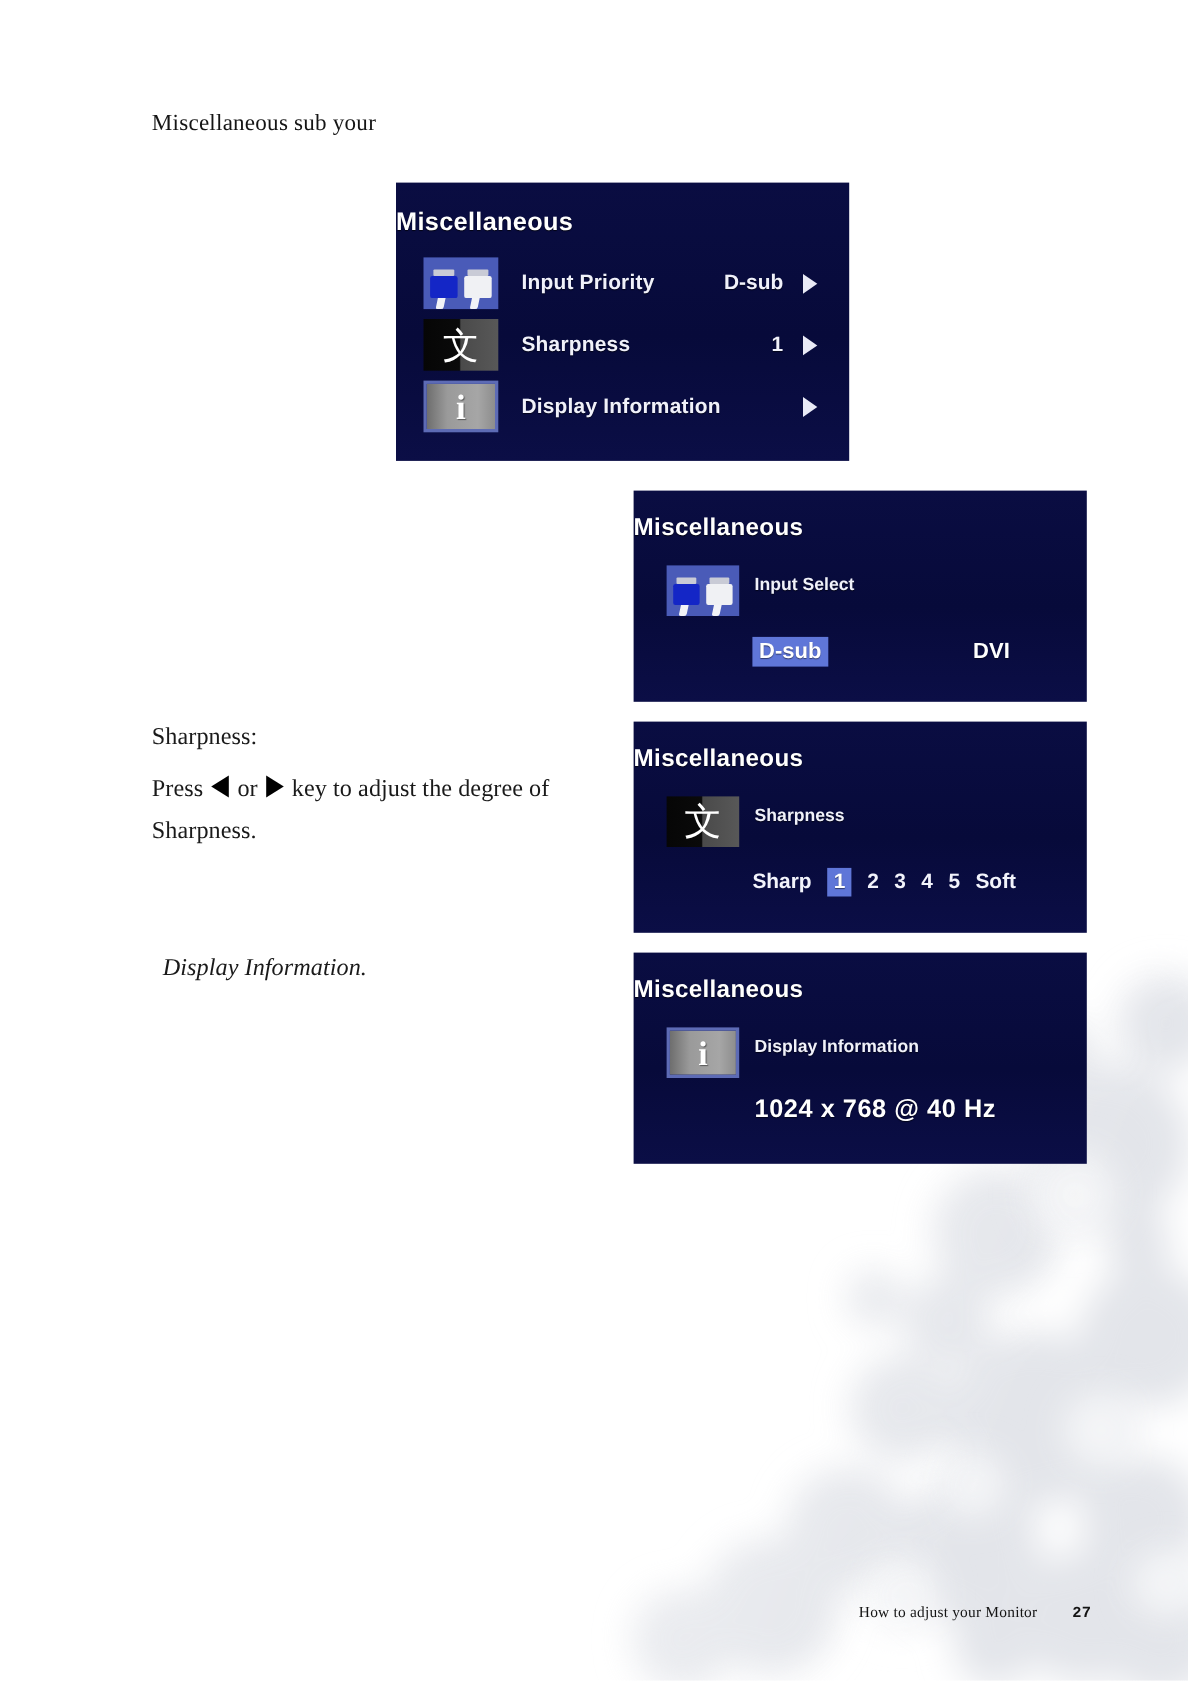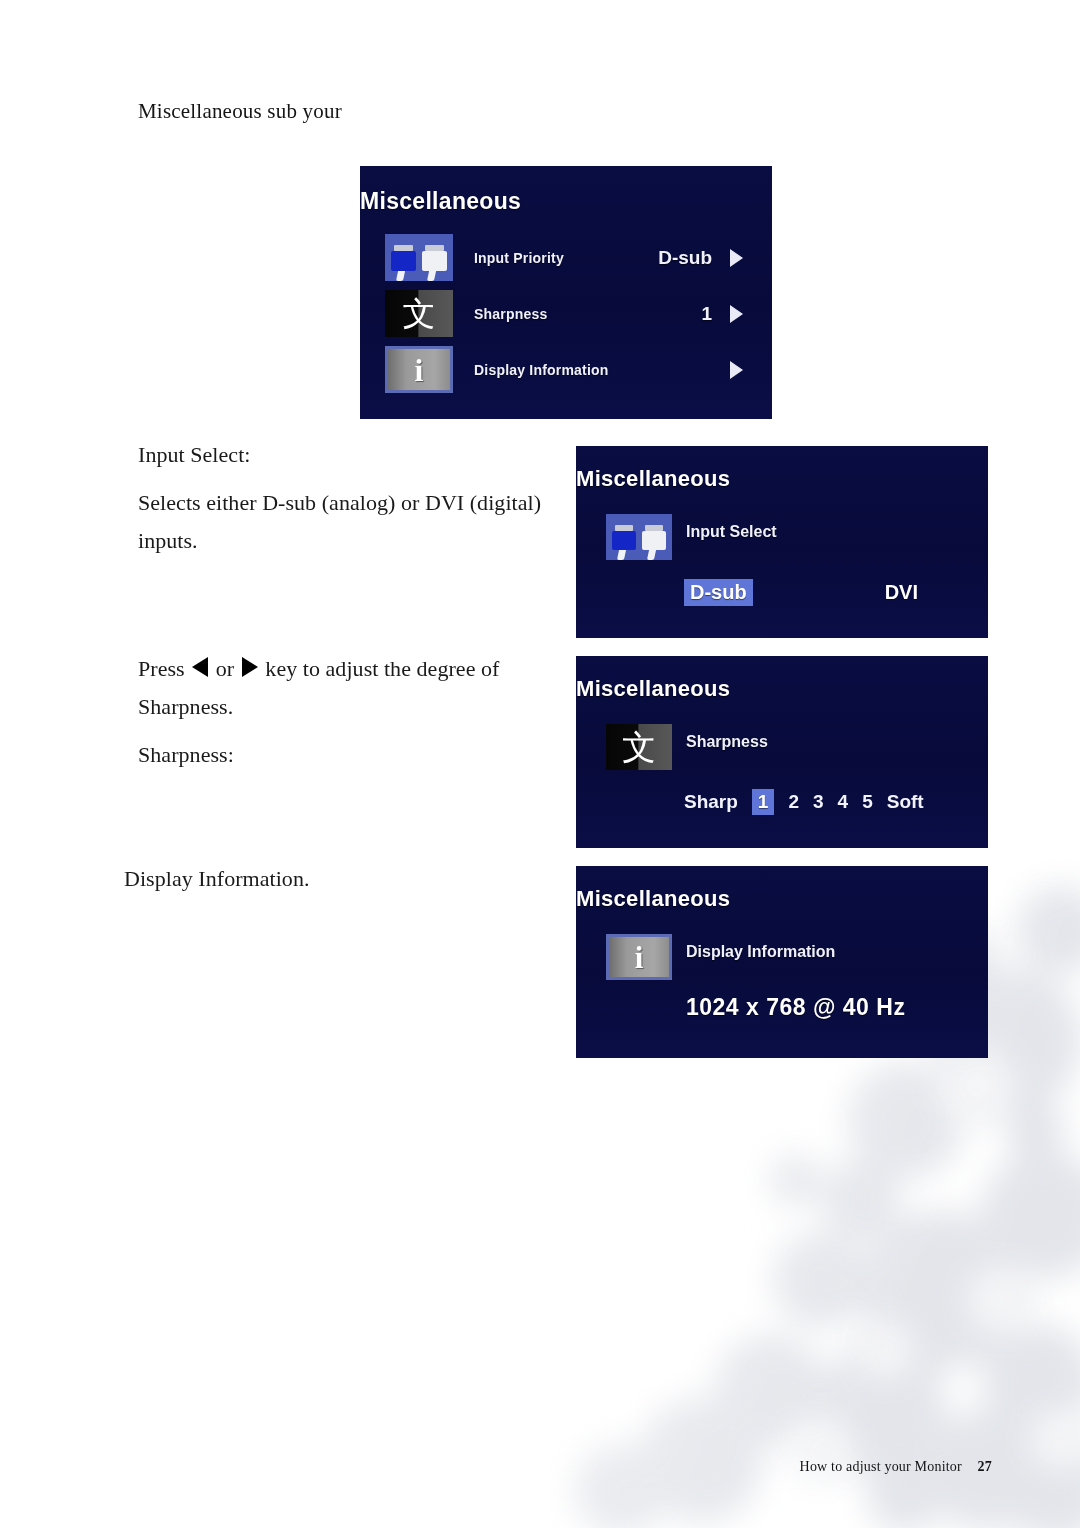--- a/index.html
+++ b/index.html
@@ -90,21 +90,21 @@
     position: absolute;
     left: 25px;
     right: 16px;
     height: 55px;
     display: flex;
     align-items: center;
   }
   .menu-row .mr-icon { width: 68px; height: 47px; flex: 0 0 68px; }
   .menu-row .mr-label {
     margin-left: 21px;
-    font-size: 14px;
+    font-size: 19px;
     letter-spacing: 0.2px;
     color: #f0f1fa;
     text-shadow: 0 1px 1px rgba(0,0,0,.6);
   }
   .menu-row .mr-value {
     margin-left: auto;
     font-size: 19px;
     color: #f0f1fa;
     text-shadow: 0 1px 1px rgba(0,0,0,.6);
   }
@@ -225,21 +225,21 @@
   
   .footer {
     position: absolute;
     right: 88px;
     bottom: 53px;
     font-size: 14px;
     color: #141414;
     letter-spacing: 0.2px;
     white-space: nowrap;
   }
-  .footer .pg { margin-left: 12px; font-weight: bold; }
+  .footer .pg { margin-left: 28px; font-weight: bold; font-family: Liberation Mono, monospace; }
 </style>
 </head>
 <body>
 
 <svg id="bubble-texture" viewBox="0 0 1080 1528" preserveAspectRatio="none" aria-hidden="true">
   <defs>
     <filter id="blur1" x="-30%" y="-30%" width="160%" height="160%">
       <feGaussianBlur stdDeviation="16"></feGaussianBlur>
     </filter>
     <linearGradient id="fadeMaskG" x1="0" y1="0" x2="1" y2="0.6">
@@ -310,45 +310,41 @@
     <div class="menu-row" style="top:176px;">
       <div class="mr-icon icon-info">
         <span style="font-size:32px;">i</span>
       </div>
       <div class="mr-label">Display Information</div>
       <div class="mr-value"></div>
       <div class="mr-arrow"></div>
     </div>
   </div>
 
-  <div class="body-text" style="left:138px; top:436px; width:420px;">
-    <p>Input Select:</p>
-    <p>Selects either D-sub (analog) or DVI (digital) inputs.</p>
-  </div>
 
   <div class="osd osd-detail" id="osd-input">
     <div class="osd-title">Miscellaneous</div>
     <div class="d-icon icon-input">
       <div class="conn conn-a"></div>
       <div class="conn conn-b"></div>
     </div>
     <div class="d-label">Input Select</div>
     <div class="d-values">
       <div class="val-row">
         <span class="chip sel">D-sub</span>
         <span class="chip val-right">DVI</span>
       </div>
     </div>
   </div>
 
   <div class="body-text" style="left:138px; top:650px; width:420px;">
+    <p>Sharpness:</p>
     <p>
       <span>Press </span><span class="tri tri-left"></span><span> or </span><span class="tri tri-right"></span><span> key to adjust the degree of Sharpness.</span>
     </p>
-    <p>Sharpness:</p>
   </div>
 
   <div class="osd osd-detail" id="osd-sharp">
     <div class="osd-title">Miscellaneous</div>
     <div class="d-icon icon-sharp">
       <span style="font-size:34px;">文</span>
     </div>
     <div class="d-label">Sharpness</div>
     <div class="d-values">
       <div class="val-row">
@@ -356,21 +352,21 @@
         <span class="scale-item chip sel">1</span>
         <span class="scale-item">2</span>
         <span class="scale-item">3</span>
         <span class="scale-item">4</span>
         <span class="scale-item">5</span>
         <span class="scale-item">Soft</span>
       </div>
     </div>
   </div>
 
-  <div class="body-text" style="left:124px; top:860px; width:420px;">
+  <div class="body-text" style="left:148px; top:860px; width:420px;font-style:italic;">
     <p>Display Information.</p>
   </div>
 
   <div class="osd osd-detail" id="osd-info">
     <div class="osd-title">Miscellaneous</div>
     <div class="d-icon icon-info">
       <span style="font-size:31px;">i</span>
     </div>
     <div class="d-label">Display Information</div>
     <div class="res-text">1024 x 768 @ 40 Hz</div>

